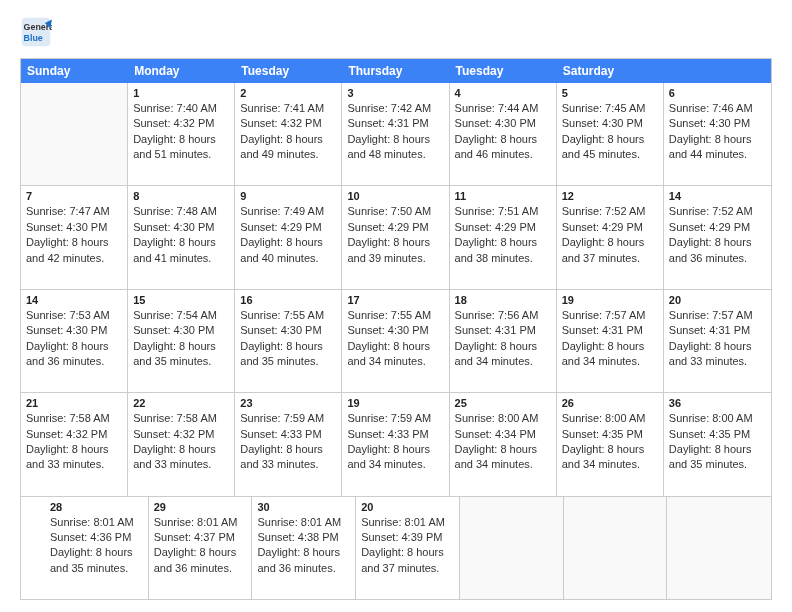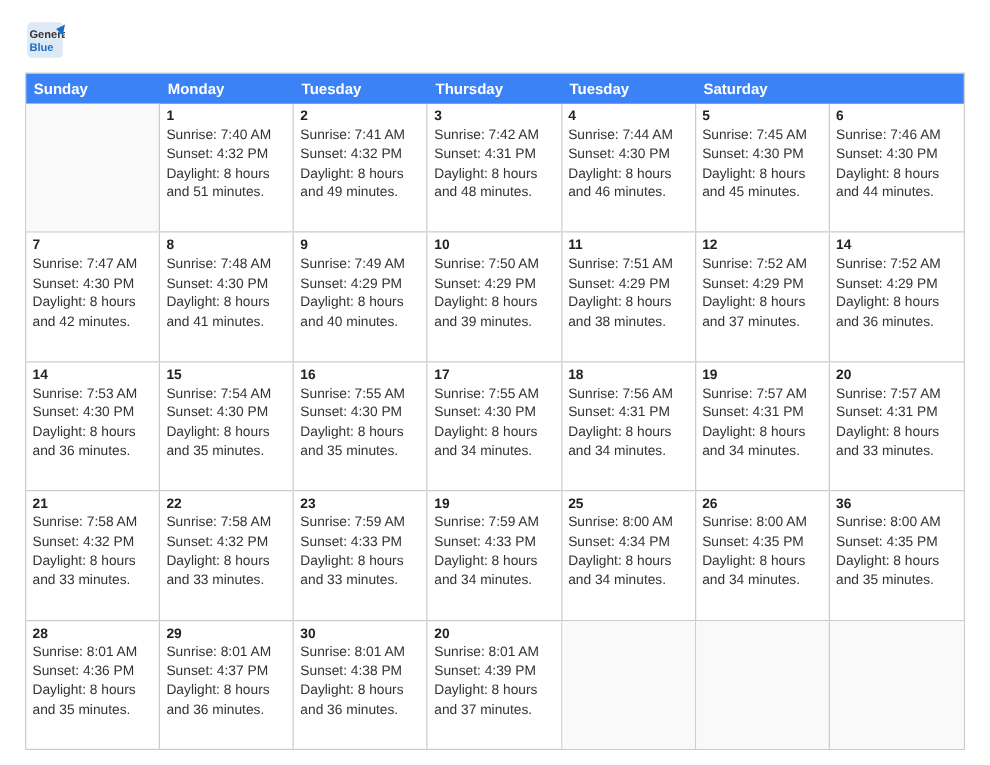--- a/index.html
+++ b/index.html
@@ -70,20 +70,21 @@
       flex-direction: column;
     }
     .cal-row {
       display: grid;
       grid-template-columns: repeat(7, 1fr);
       flex: 1;
       border-bottom: 1px solid #ccc;
     }
     .cal-row:last-child {
       border-bottom: none;
+      margin-left: 24px;
     }
     .cal-cell {
       border-right: 1px solid #ccc;
       padding: 4px 5px;
       font-size: 9.5px;
       color: #333;
       vertical-align: top;
       min-height: 0;
     }
     .cal-cell:last-child {

